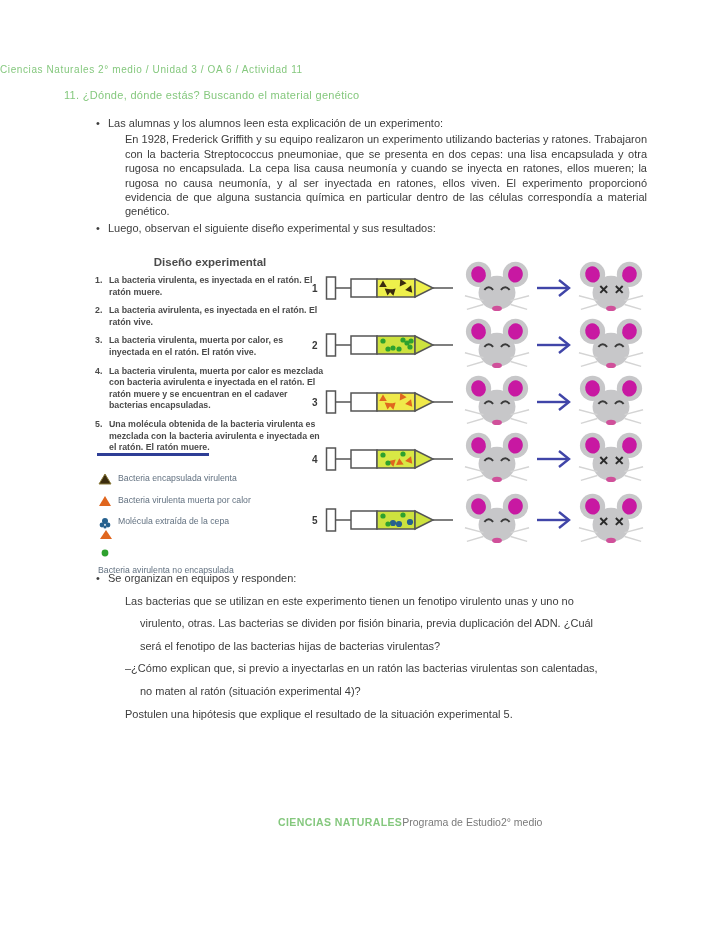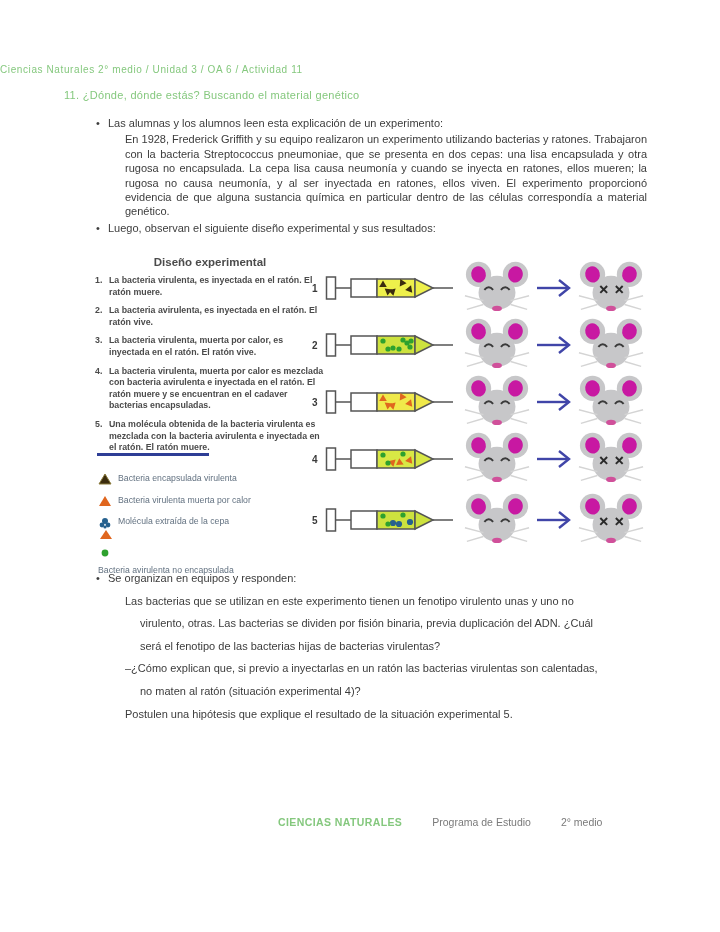--- a/index.html
+++ b/index.html
@@ -33,21 +33,21 @@
   .exp-row{position:absolute;left:312px;height:64px;display:flex;align-items:center;}
   .exp-num{flex:0 0 13px;font-weight:bold;font-size:10px;color:#3a3a3a;}
   .syringe-svg{margin-right:6px;}
   .mouse-svg{margin:0 2px;}
   .arrow-svg{margin:0 2px;}
   
   .questions{position:absolute;top:571px;left:88px;width:568px;font-size:11px;line-height:14.6px;}
   .q-line{margin-left:37px;margin-top:8px;}
   .q-line.ind{margin-left:52px;}
   
-  .footer{position:absolute;top:816px;left:278px;display:flex;align-items:baseline;gap:30px;
+  .footer{position:absolute;top:816px;left:278px;display:flex;align-items:baseline;
           font-size:10.5px;color:#7a7a7a;}
   .footer .brand{color:var(--green,#85c87e);font-weight:bold;letter-spacing:.4px;}
   .hidden-defs{position:absolute;width:0;height:0;overflow:hidden;}
 </style>
 </head>
 <body>
 
 <svg class="hidden-defs" xmlns="http://www.w3.org/2000/svg">
   <defs>
     <g id="mouse-base">

